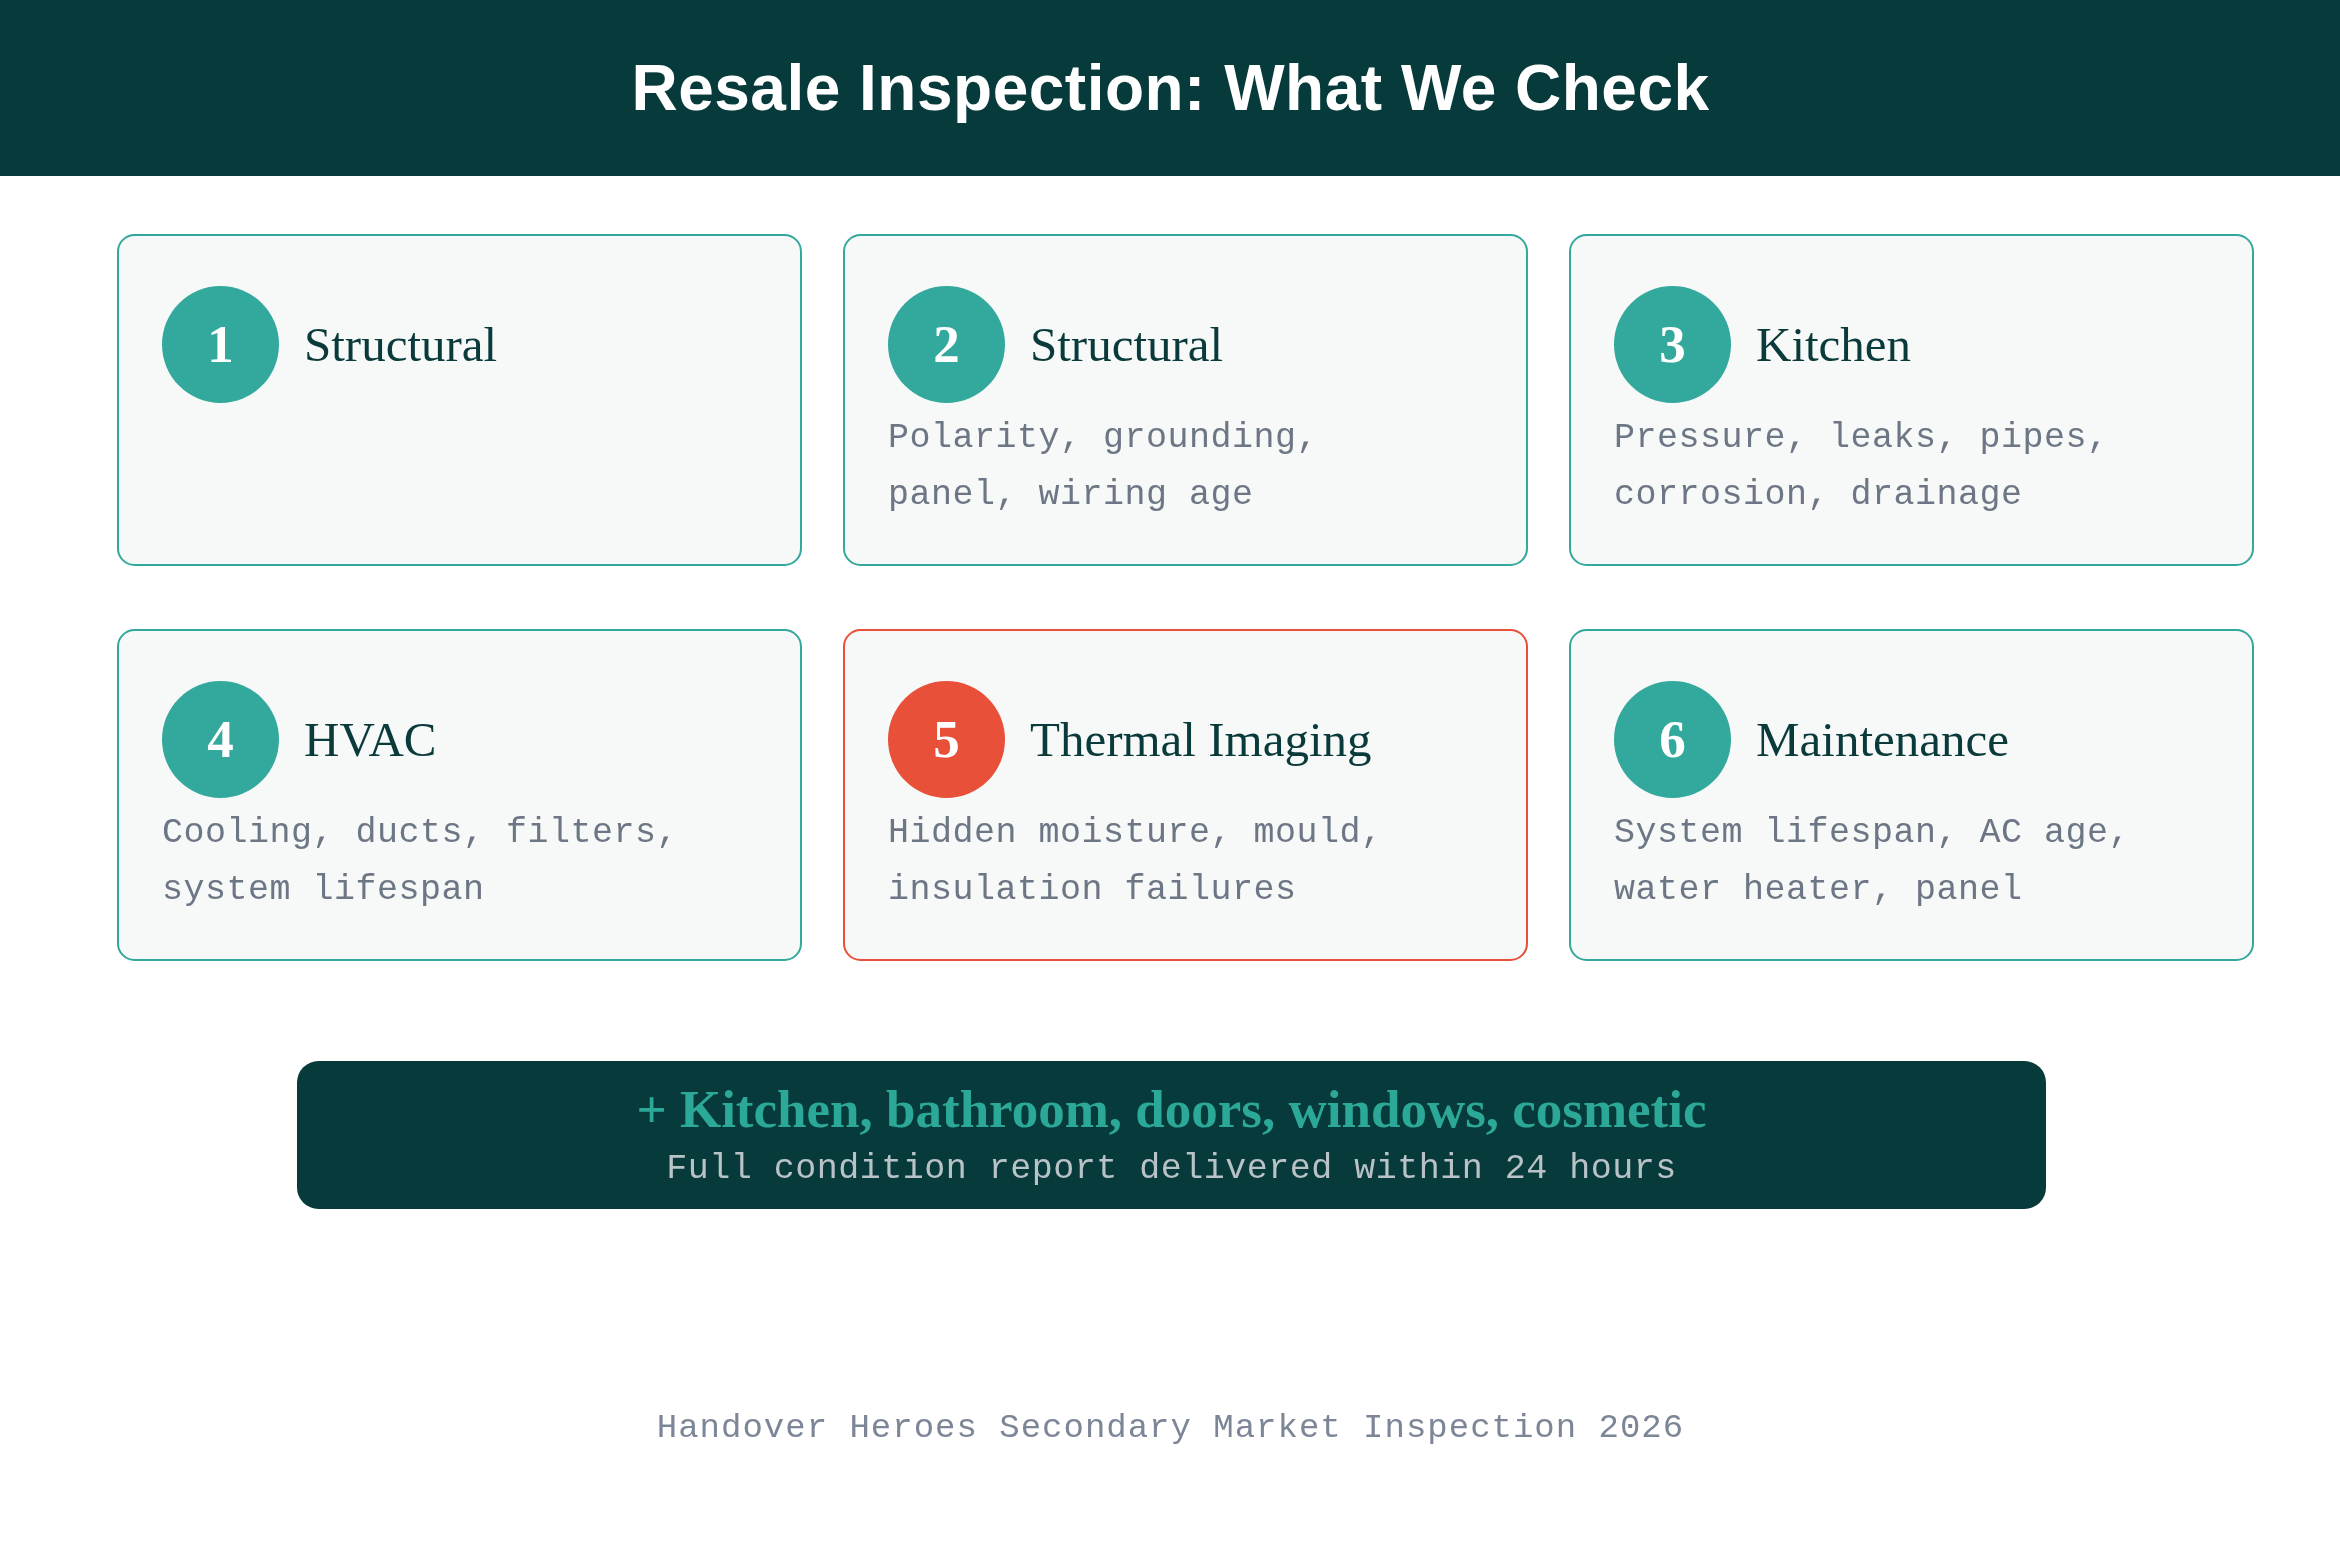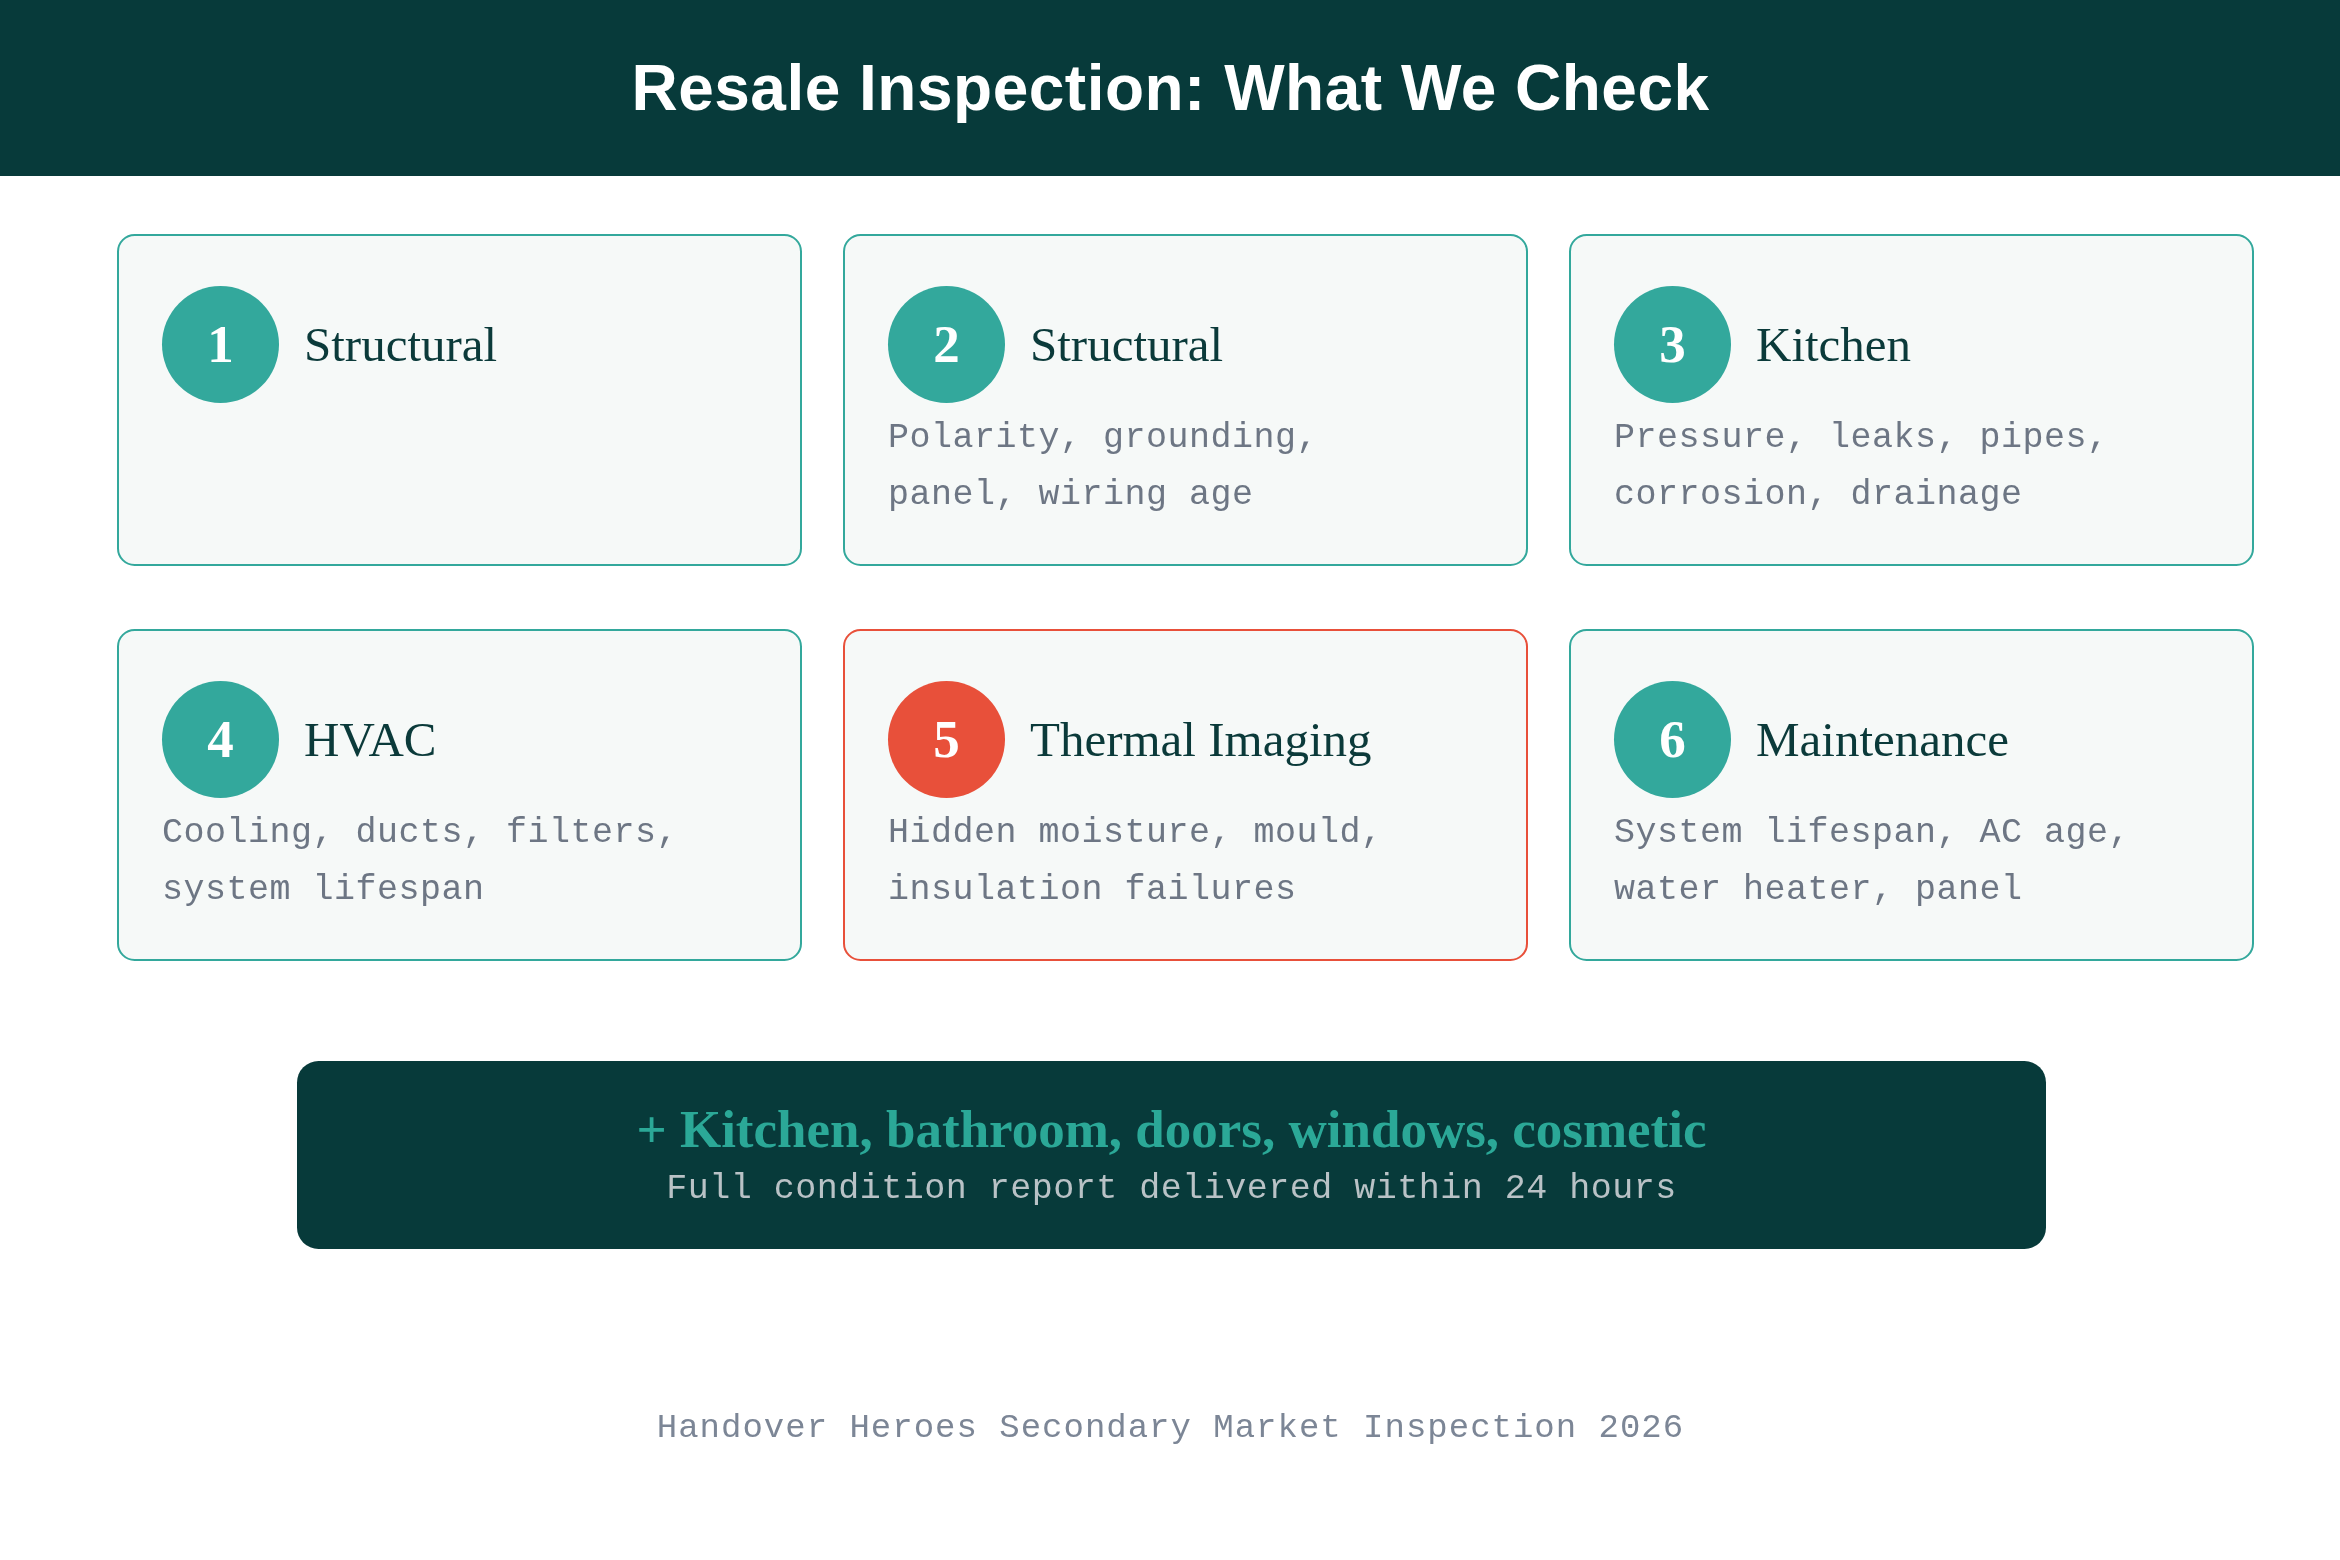--- a/index.html
+++ b/index.html
@@ -107,21 +107,21 @@
     letter-spacing:0.5px;
     max-width:566px;
   }
 
   
   .banner {
     position:absolute;
     left:297px;
     top:1061px;
     width:1749px;
-    height:188px;
+    height:148px;
     background:#073A3A;
     border-radius:21.5px;
     display:flex;
     flex-direction:column;
     align-items:center;
     justify-content:center;
     gap:15.6px;
   }
   .banner-headline {
     font-family:"Liberation Serif", serif;

